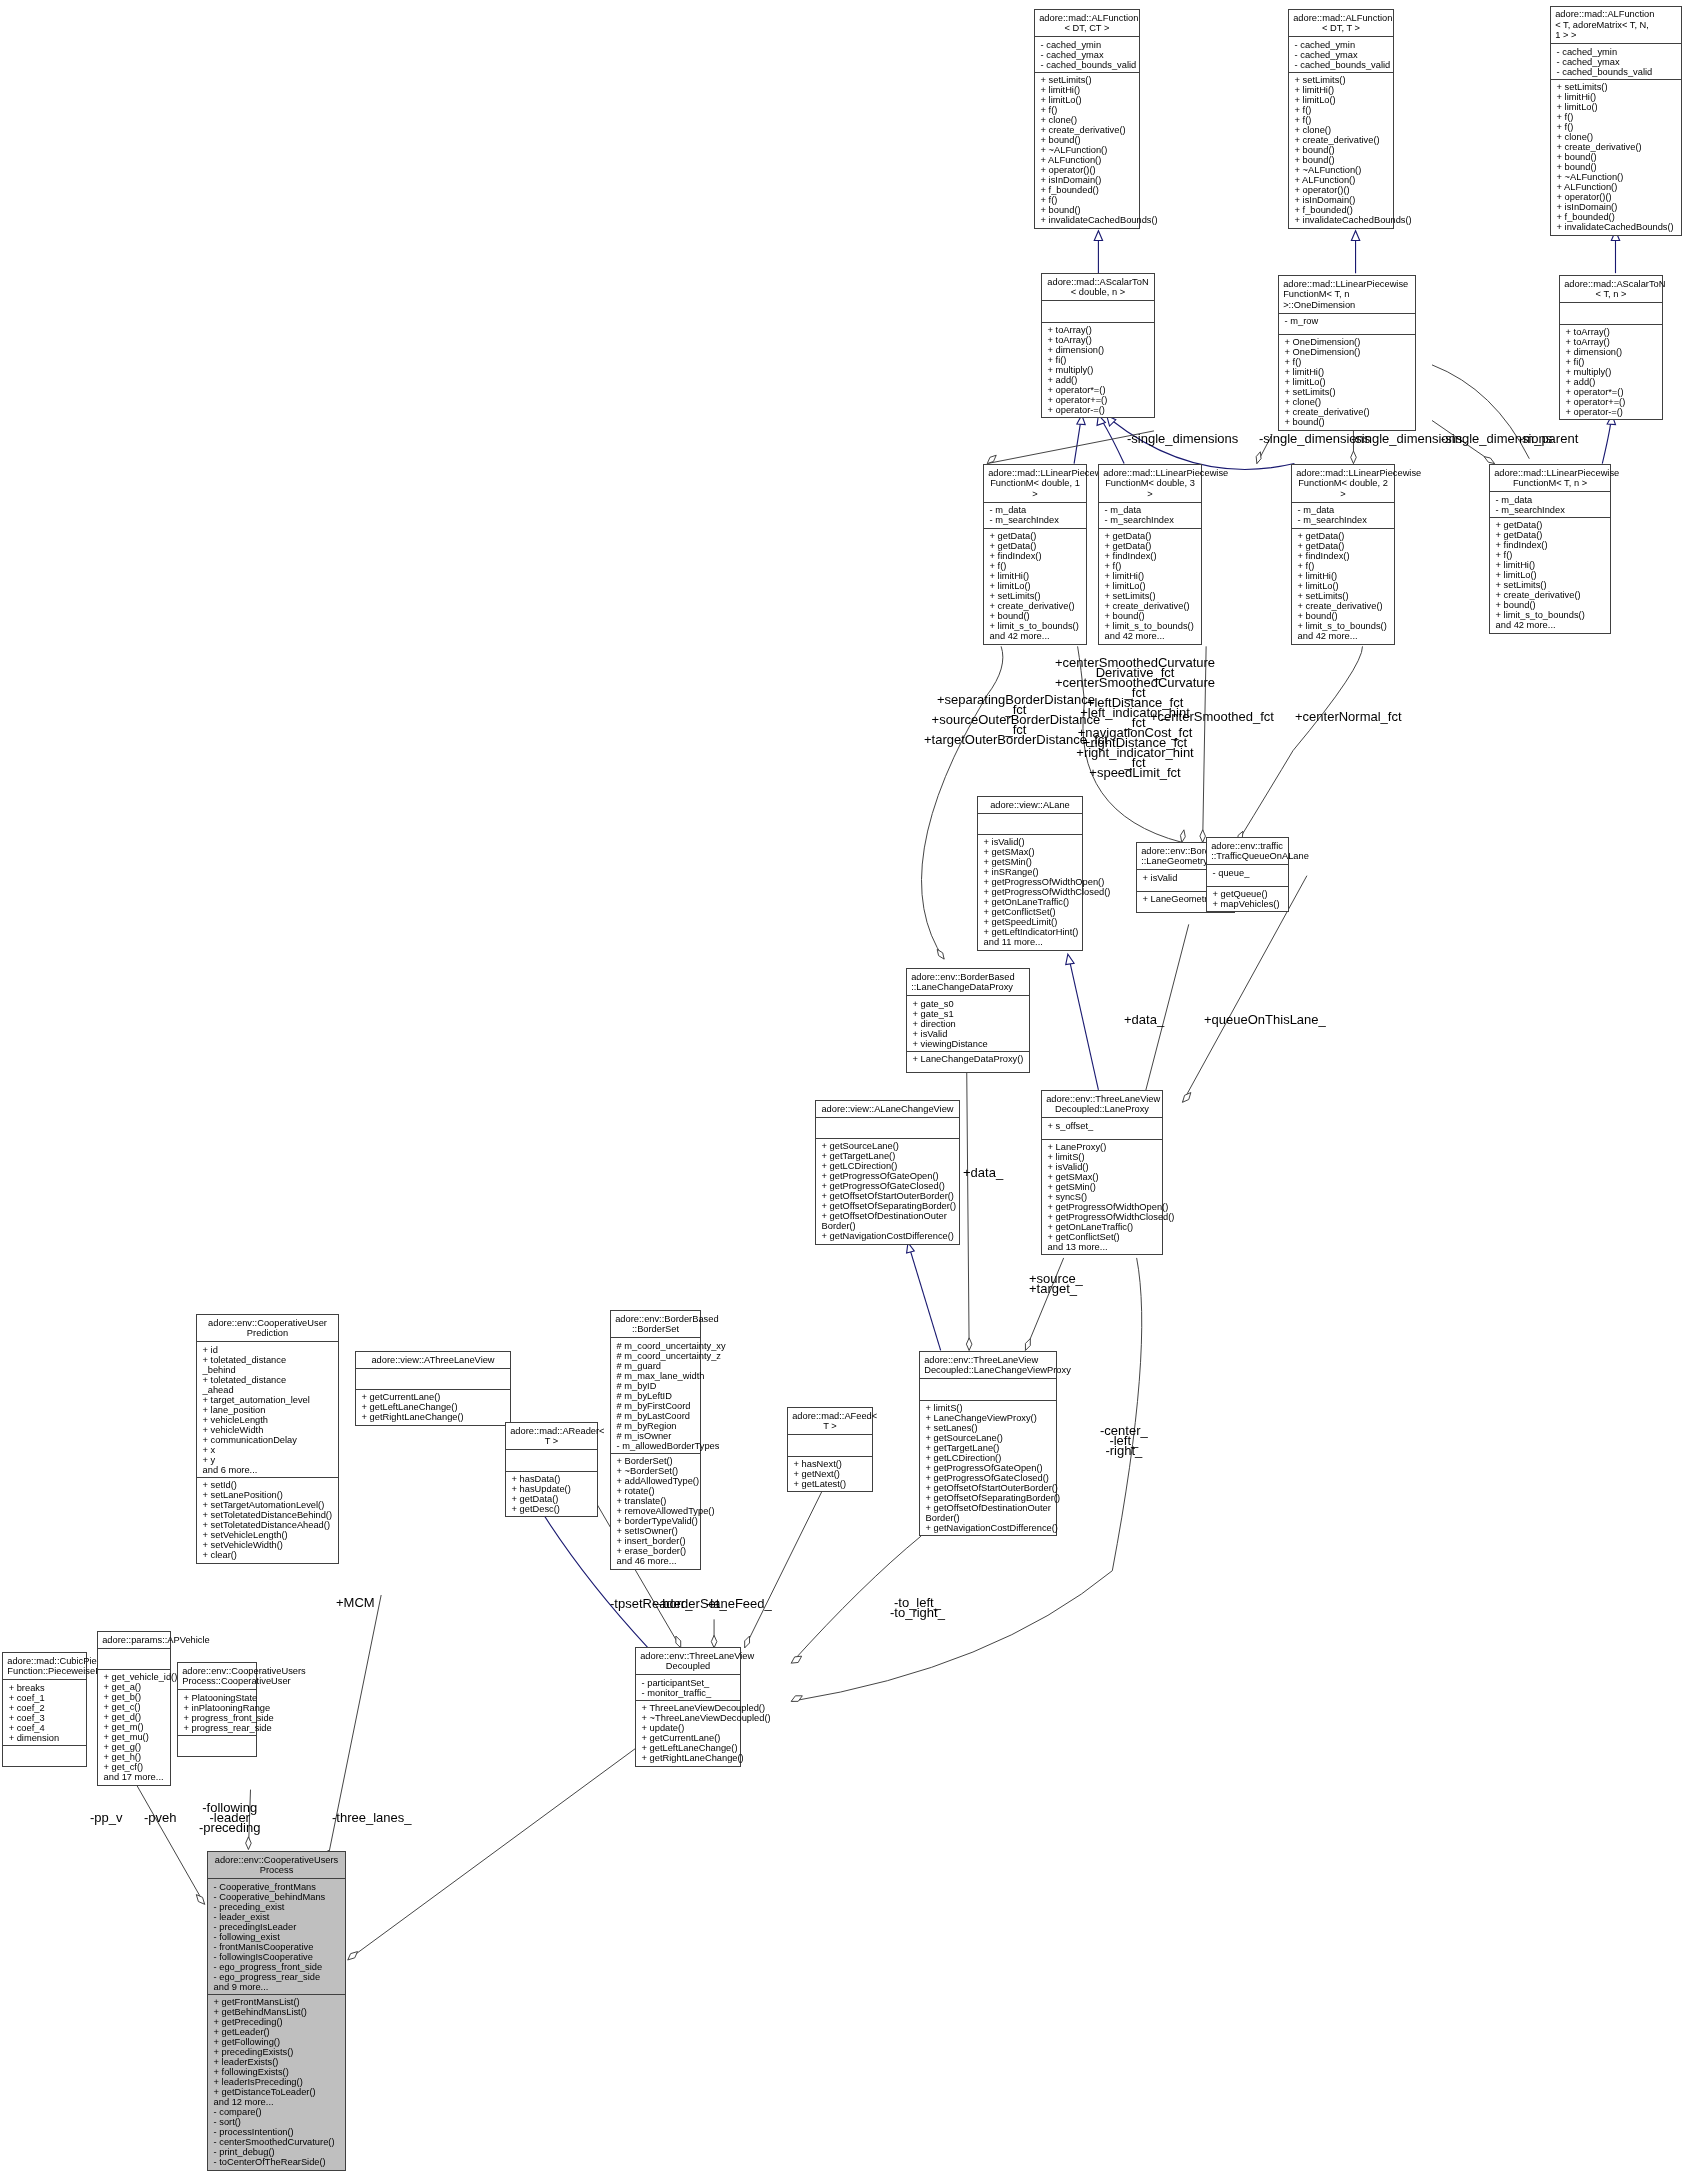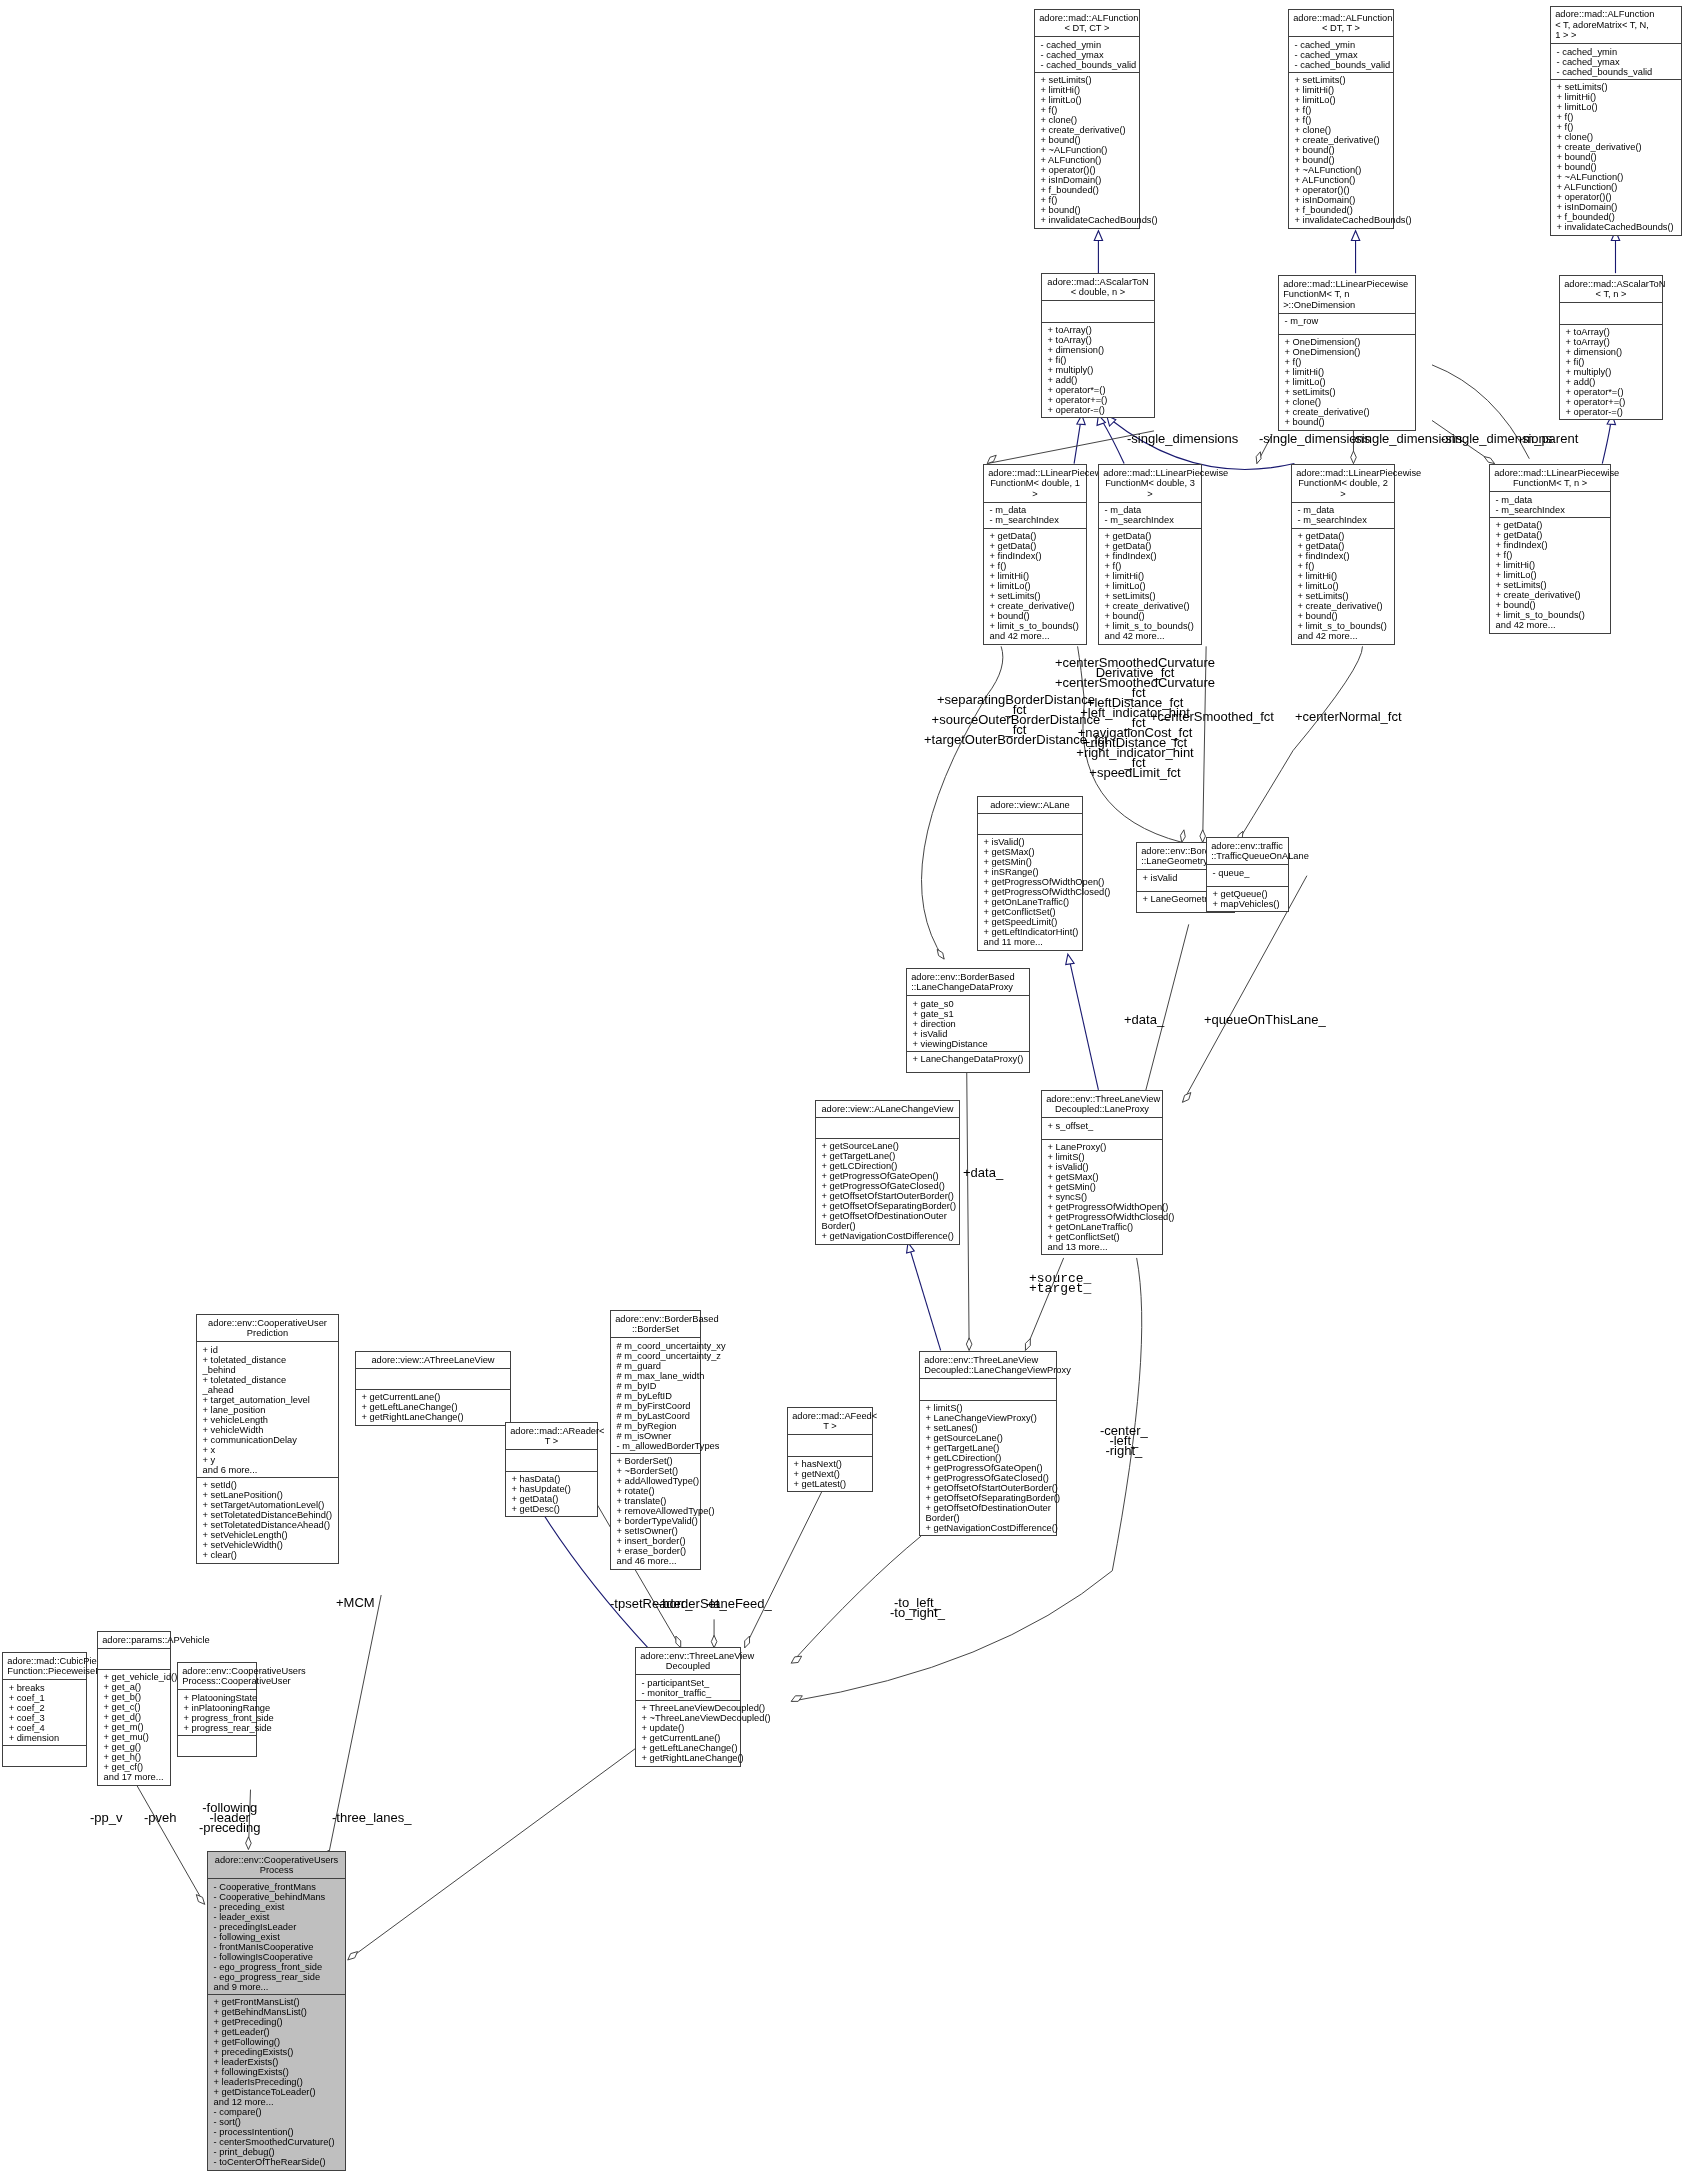--- a/index.html
+++ b/index.html
@@ -423,21 +423,21 @@
       <div class="row">+ syncS()</div>
       <div class="row">+ getProgressOfWidthOpen()</div>
       <div class="row">+ getProgressOfWidthClosed()</div>
       <div class="row">+ getOnLaneTraffic()</div>
       <div class="row">+ getConflictSet()</div>
       <div class="row">and 13 more...</div>
     </div>
 </div>
 
 <div class="lbl" style="left:963px;top:1168px;">+data_</div>
-<div class="lbl" style="left:1029px;top:1274px;text-align:left;font-family:Liberation Mono, monospace;">+source_
+<div class="lbl" style="left:1029px;top:1274px;text-align:left;">+source_
 +target_</div>
 <div class="lbl" style="left:1100px;top:1426px;">-center_
 -left_
 -right_</div>
 
 <div class="cls" style="left:196px;top:1314px;width:143px;">
   <div class="hd">adore::env::CooperativeUser
 Prediction</div>
   <div class="attrs">
       <div class="row">+ id</div>

